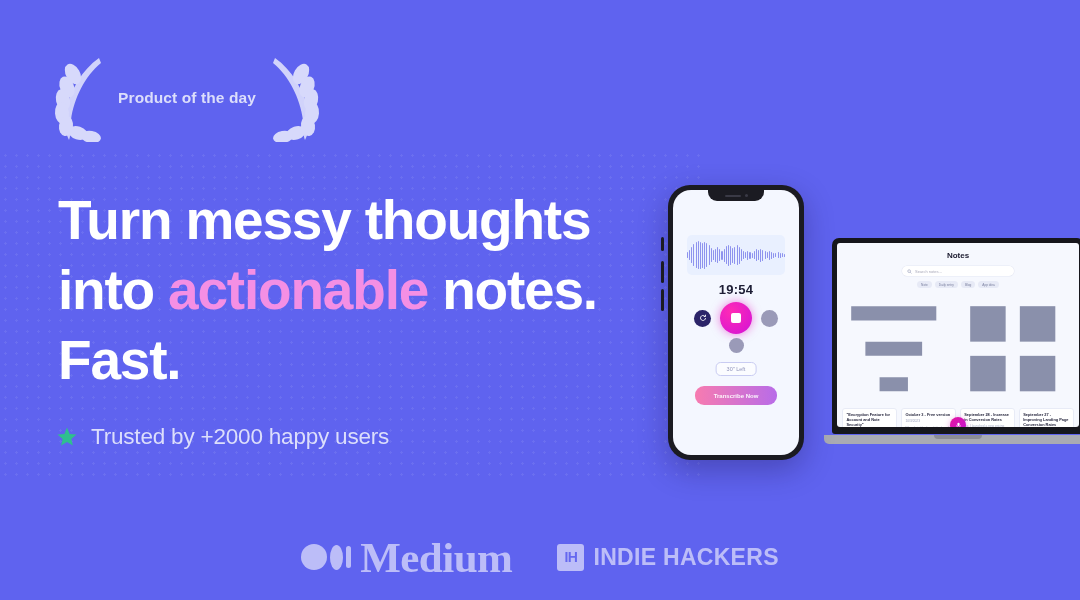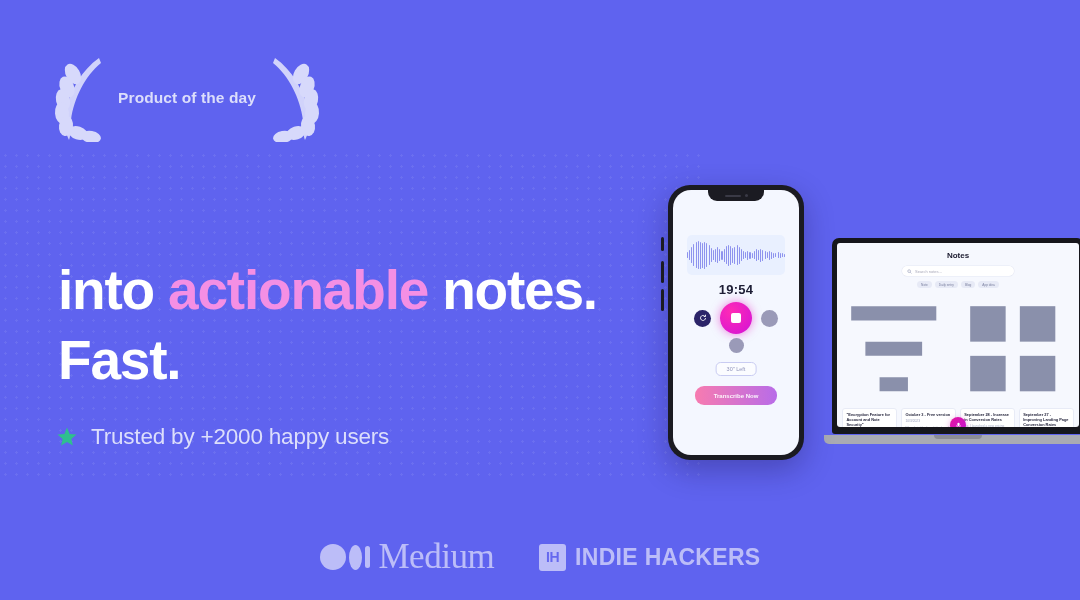--- a/index.html
+++ b/index.html
@@ -54,21 +54,21 @@
   .trust-label { font-size:22.5px; color:#dcdefb; letter-spacing:-.2px; }
 
   
   .logos {
     position:absolute; left:0; right:0; top:528px; height:58px;
     display:flex; align-items:center; justify-content:center; gap:45px;
     opacity:.58;
   }
   .logo { display:flex; align-items:center; gap:9px; color:#ffffff; }
   .logo-medium-word {
-    font-family:"Liberation Serif", serif; font-size:35px; font-weight:normal;
+    font-family:"Liberation Serif", serif; font-size:43px; font-weight:bold;
     letter-spacing:-.5px; color:#ffffff;
   }
   .medium-marks { display:flex; align-items:center; gap:3px; }
   .medium-marks i { display:block; background:#fff; border-radius:50%; }
   .mm1 { width:26px; height:26px; }
   .mm2 { width:13px; height:25px; }
   .mm3 { width:5px;  height:22px; border-radius:3px !important; }
   .ih-box {
     width:27px; height:27px; background:#fff; border-radius:3px;
     display:flex; align-items:center; justify-content:center;
@@ -226,21 +226,21 @@
         <ellipse cx="11" cy="46" rx="7" ry="11" transform="rotate(-12 11 46)"></ellipse>
         <ellipse cx="10" cy="59" rx="7" ry="11" transform="rotate(-4 10 59)"></ellipse>
         <ellipse cx="14" cy="72" rx="7" ry="10" transform="rotate(8 14 72)"></ellipse>
         <ellipse cx="26" cy="79" rx="10" ry="6.5" transform="rotate(18 26 79)"></ellipse>
         <ellipse cx="39" cy="83" rx="10" ry="6" transform="rotate(10 39 83)"></ellipse>
       </g>
     </svg>
   </div>
 
   <h1 class="headline">
-    <br>
+    <span>Turn messy thoughts</span><br>
     <span>into </span><span class="hl">actionable</span><span> notes.</span><br>
     <span>Fast.</span>
   </h1>
 
   <div class="trust">
     <svg width="22" height="22" viewBox="0 0 24 24">
       <path d="M12 1.6 L14.9 8.6 L22.4 9.2 L16.7 14.1 L18.4 21.4 L12 17.5 L5.6 21.4 L7.3 14.1 L1.6 9.2 L9.1 8.6 Z" fill="#2fbf8f"></path>
     </svg>
     <span class="trust-label">Trusted by +2000 happy users</span>
   </div>

